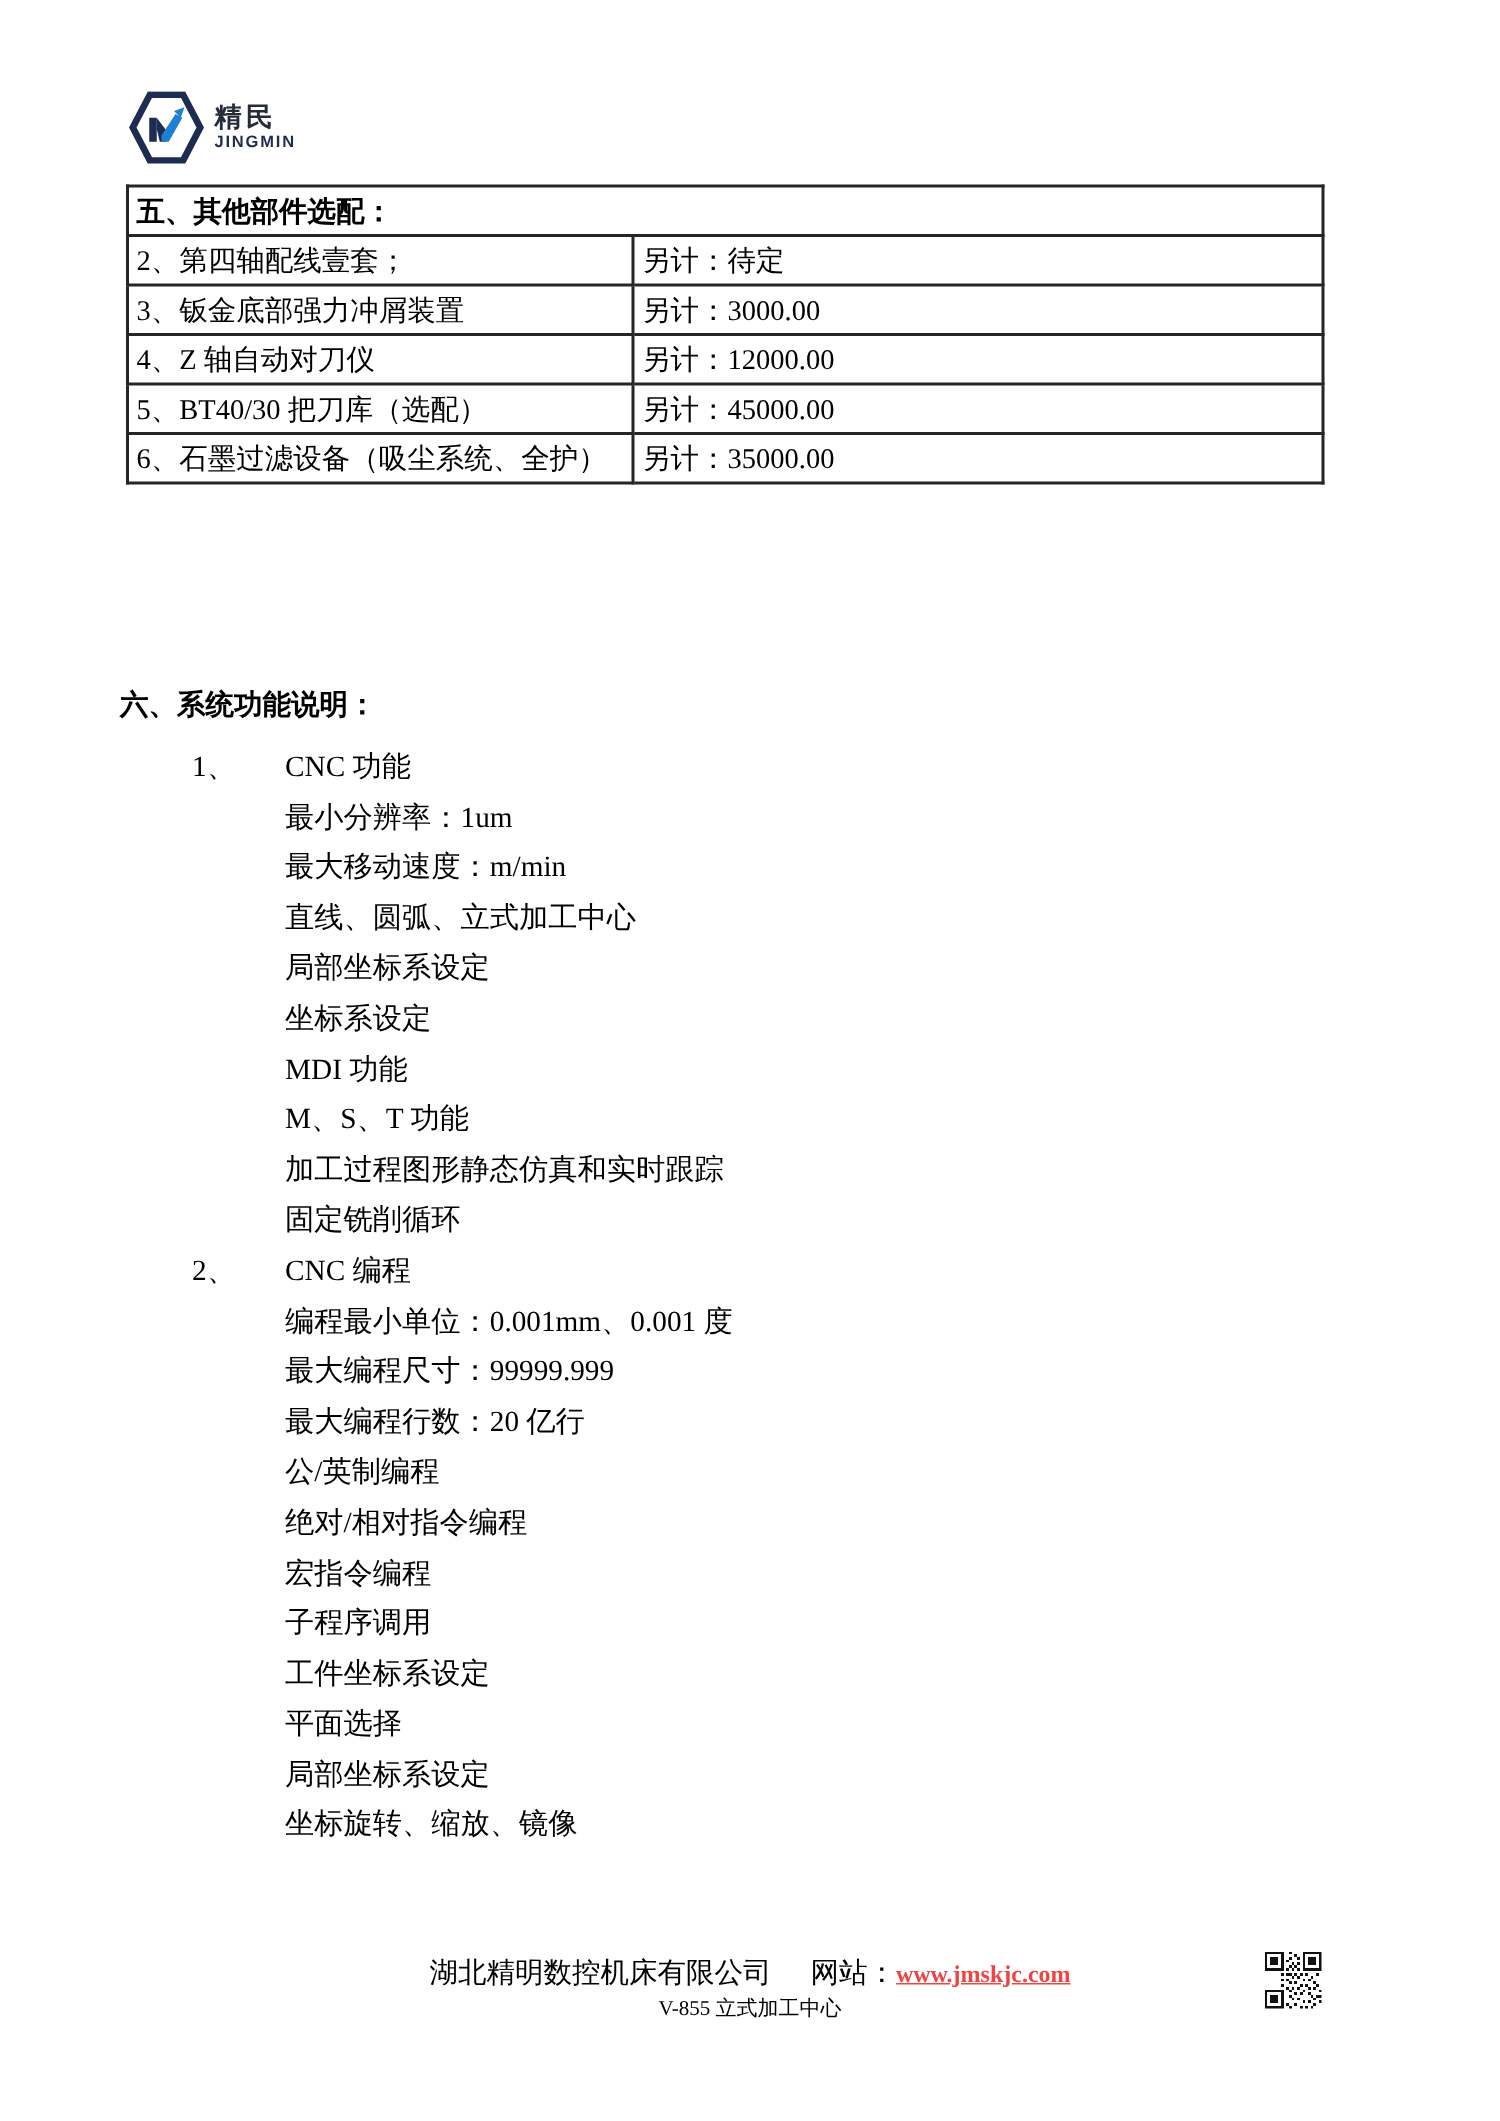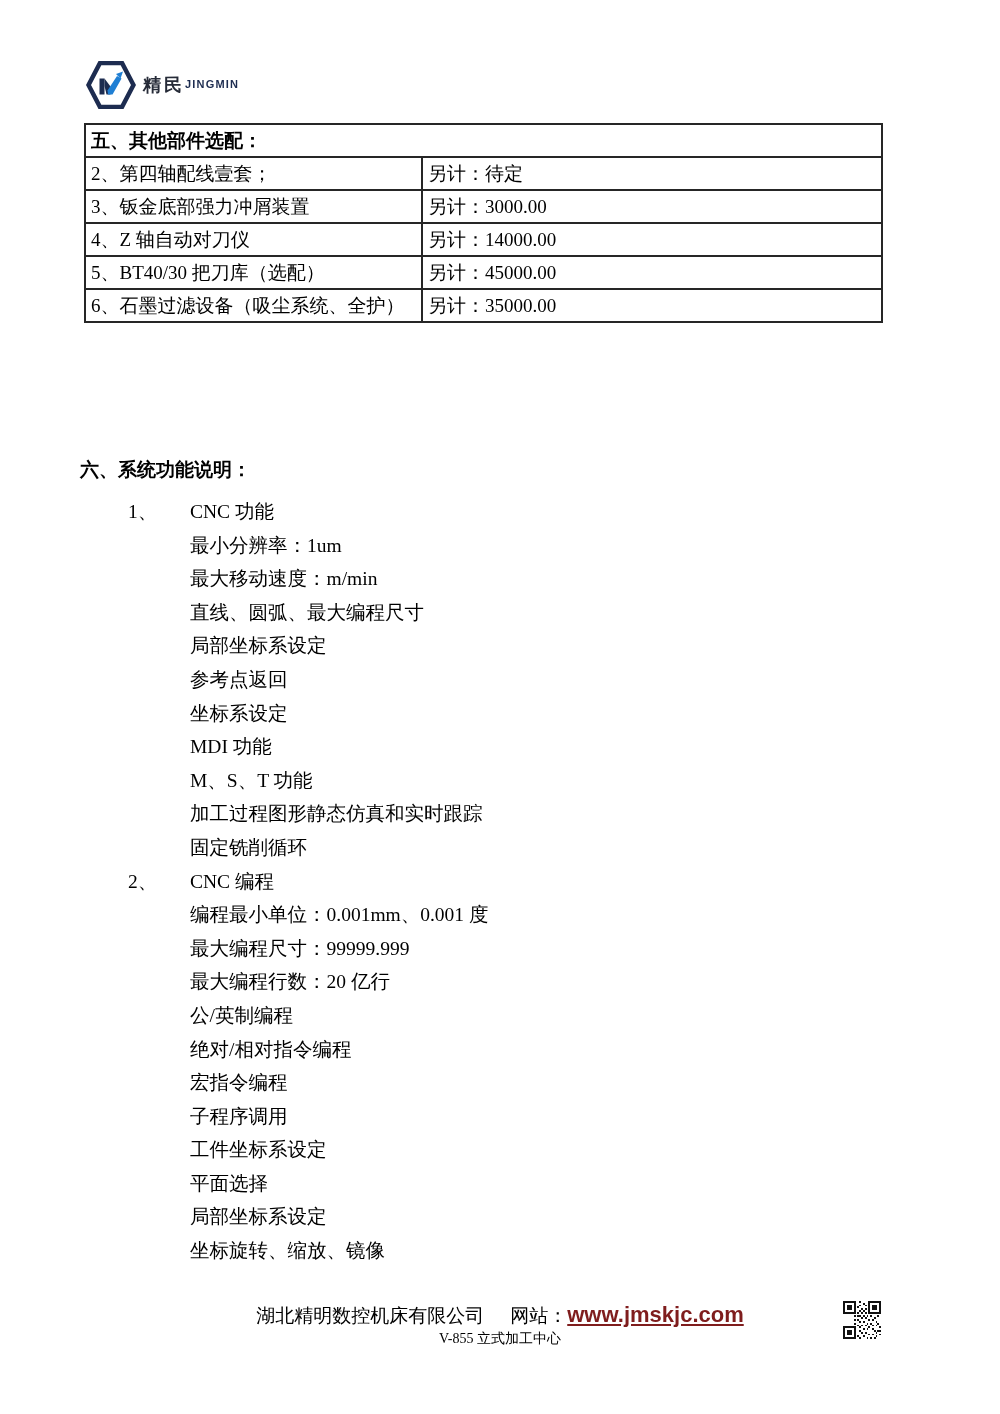--- a/index.html
+++ b/index.html
@@ -3,21 +3,21 @@
 <meta charset="utf-8">
 <style>
   html,body{margin:0;padding:0;}
   body{
     width:1000px;height:1414px;background:#ffffff;position:relative;
     font-family:"Liberation Serif","DejaVu Serif",serif;color:#000;overflow:hidden;
   }
   
   .logo{position:absolute;left:86px;top:61px;display:flex;align-items:center;gap:7px;}
   .logo svg{width:50px;height:48px;display:block;}
-  .logo-text{display:flex;line-height:1;}
+  .logo-text{display:flex;flex-direction:column;line-height:1;}
   .brand-cn{font-size:18px;font-weight:bold;color:#262b38;letter-spacing:3px;font-family:"Liberation Sans",sans-serif;}
   .brand-en{font-size:11px;font-weight:bold;color:#1d2c50;letter-spacing:1.2px;margin-top:3px;font-family:"Liberation Sans",sans-serif;}
   
   table.options{
     position:absolute;left:84px;top:123px;width:799px;
     border-collapse:collapse;table-layout:fixed;
   }
   table.options td{
     border:2px solid #262626;font-size:19px;padding:0 5px;height:31px;
     vertical-align:middle;white-space:nowrap;overflow:hidden;
@@ -35,22 +35,22 @@
   }
   .func-list .num{display:inline-block;width:62px;}
   .func-list .sub{margin-left:62px;}
   
   .footer-line1{
     position:absolute;top:1302px;left:0;width:1000px;text-align:center;
     font-size:19px;white-space:nowrap;
   }
   .footer-line1 .site-label{margin-left:26px;}
   .footer-link{
-    font-family:Liberation Sans, sans-serif;font-size:22px;font-weight:600;
-    color:#7f1d1d;text-decoration:underline;cursor:pointer;
+    font-family:Liberation Serif, serif;font-size:16px;font-weight:600;
+    color:#ef4444;text-decoration:underline;cursor:pointer;
   }
   .footer-line2{
     position:absolute;top:1330px;left:0;width:1000px;text-align:center;font-size:14px;
   }
   .qr{position:absolute;left:843px;top:1301px;width:38px;height:38px;}
   .qr svg{width:38px;height:38px;display:block;shape-rendering:crispEdges;}
   .qr rect{fill:#111;}
   .qr rect.w{fill:#fff;}
 </style>
 </head>
@@ -82,21 +82,21 @@
   <tr>
     <td>2、第四轴配线壹套；</td>
     <td>另计：待定</td>
   </tr>
   <tr>
     <td>3、钣金底部强力冲屑装置</td>
     <td>另计：3000.00</td>
   </tr>
   <tr>
     <td>4、Z 轴自动对刀仪</td>
-    <td>另计：14000.00</td>
+    <td>另计：12000.00</td>
   </tr>
   <tr>
     <td>5、BT40/30 把刀库（选配）</td>
     <td>另计：45000.00</td>
   </tr>
   <tr>
     <td>6、石墨过滤设备（吸尘系统、全护）</td>
     <td>另计：35000.00</td>
   </tr>
 </tbody>
@@ -104,23 +104,22 @@
 
 <h2 class="section-heading">六、系统功能说明：</h2>
 
 <div class="func-list">
   <div>
     <div class="line">
       <span class="num">1、</span><span>CNC 功能</span>
     </div>
     <div class="sub">最小分辨率：1um</div>
     <div class="sub">最大移动速度：m/min</div>
-    <div class="sub">直线、圆弧、最大编程尺寸</div>
+    <div class="sub">直线、圆弧、立式加工中心</div>
     <div class="sub">局部坐标系设定</div>
-    <div class="sub">参考点返回</div>
     <div class="sub">坐标系设定</div>
     <div class="sub">MDI 功能</div>
     <div class="sub">M、S、T 功能</div>
     <div class="sub">加工过程图形静态仿真和实时跟踪</div>
     <div class="sub">固定铣削循环</div>
   </div>
   <div>
     <div class="line">
       <span class="num">2、</span><span>CNC 编程</span>
     </div>

